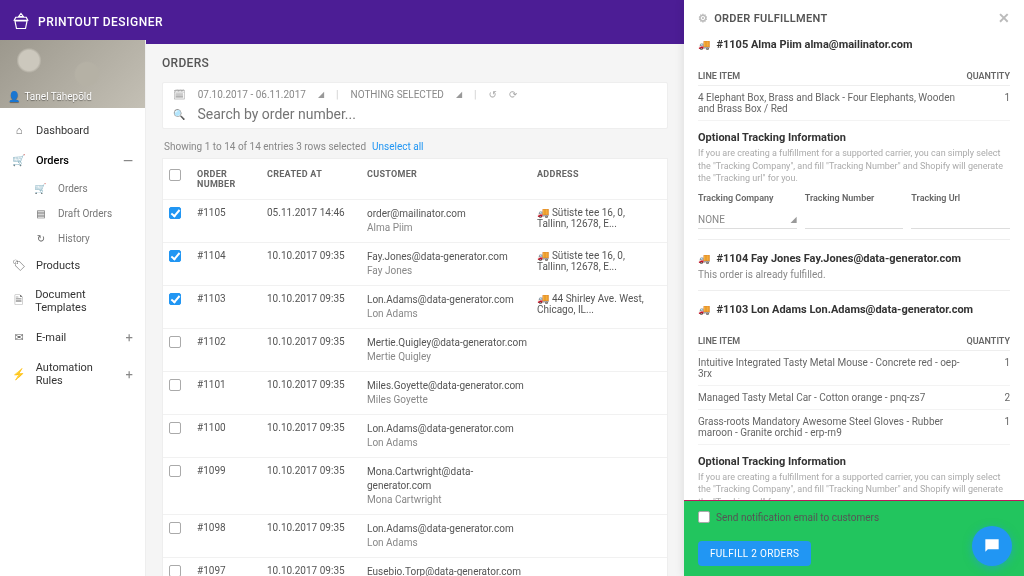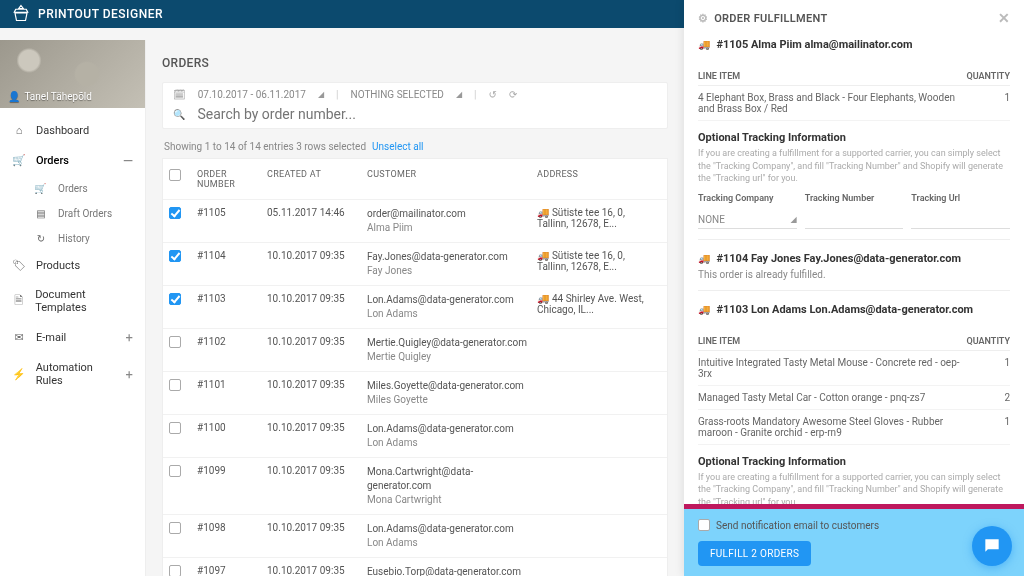--- a/index.html
+++ b/index.html
@@ -1,18 +1,18 @@
 <!DOCTYPE html>
 <html><head>
 <meta charset="utf-8">
 <style>
 * { margin: 0; padding: 0; box-sizing: border-box; font-family: -apple-system, BlinkMacSystemFont, "Segoe UI", Roboto, Arial, sans-serif; }
 body { background: #f5f5f5; width: 1024px; height: 576px; overflow: hidden; position: relative; font-size: 11px; color: #555; }
 
-.topbar { height: 28px; background: #0c4a6e; display: flex; align-items: center; padding: 0 12px; color: #fff; }
+.topbar { height: 44px; background: #4c1d95; display: flex; align-items: center; padding: 0 12px; color: #fff; }
 .topbar .logo { display: flex; align-items: center; gap: 8px; font-size: 12px; font-weight: 500; letter-spacing: 0.5px; }
 .topbar svg { width: 18px; height: 18px; }
 
 .sidebar { position: absolute; left: 0; top: 40px; bottom: 0; width: 146px; background: #fff; border-right: 1px solid #eee; }
 .profile { position: relative; height: 68px; background: linear-gradient(135deg, #8a8a8a, #bab5a8); background-image: radial-gradient(circle at 20% 30%, #ccc8bd 0 8%, transparent 10%), radial-gradient(circle at 60% 50%, #b5b1a5 0 12%, transparent 14%), linear-gradient(135deg, #9c988d, #c4c0b5); background-color: #a8a396; }
 .profile .name { position: absolute; bottom: 6px; left: 8px; color: #fff; font-size: 10px; text-shadow: 0 1px 1px rgba(0,0,0,.4); display:flex; align-items:center; gap:4px;}
 .nav { padding: 8px 0; }
 .nav-item { display: flex; align-items: center; padding: 8px 12px; font-size: 11px; color: #333; gap: 10px; cursor: pointer; }
 .nav-item .icon { width: 14px; text-align: center; color: #666; }
 .nav-item.active { color: #000; font-weight: 500; }
@@ -24,21 +24,21 @@
 .main h2 { font-size: 12px; font-weight: 500; color: #555; margin: 6px 0 12px; letter-spacing: 0.3px;}
 .toolbar { background: #fff; border: 1px solid #eee; border-radius: 2px; padding: 6px 10px; display:flex; flex-direction:column; gap:6px;}
 .toolbar-row { display: flex; align-items: center; gap: 12px; font-size: 10px; color: #888; }
 .toolbar-row .sep { color: #ccc; }
 .toolbar input { border: none; outline: none; font-size: 14px; color: #666; flex:1; }
 .summary { font-size: 10px; color: #888; margin: 12px 2px 6px; }
 .summary a { color: #2196F3; text-decoration: none; margin-left: 6px; }
 
 .table { background: #fff; border: 1px solid #eee; }
 .thead, .trow { display: grid; grid-template-columns: 28px 70px 100px 170px 120px; align-items: start; padding: 7px 6px; border-bottom: 1px solid #f1f1f1; }
-.thead { font-size: 9px; color: #666; font-weight: 400; letter-spacing: 0.3px; padding: 10px 6px;}
+.thead { font-size: 9px; color: #666; font-weight: 700; letter-spacing: 0.3px; padding: 10px 6px;}
 .trow { font-size: 10px; color: #555; }
 .trow .cust { line-height: 1.4; }
 .trow .cust div:nth-child(2) { color: #888; }
 .chk { width: 12px; height: 12px; border: 1px solid #aaa; border-radius: 2px; display: inline-block; background:#fff;}
 .chk.on { background: #2196F3; border-color: #2196F3; position: relative; }
 .chk.on::after { content:""; position:absolute; left:3px; top:0px; width:3px; height:7px; border: solid #fff; border-width: 0 2px 2px 0; transform: rotate(40deg); }
 
 .panel { position: absolute; right: 0; top: 0; bottom: 0; width: 340px; background: #fff; box-shadow: -2px 0 8px rgba(0,0,0,.08); padding: 10px 14px 50px; overflow: hidden; }
 .panel-title { display:flex; align-items:center; gap:6px; font-size: 11px; color:#555; font-weight:600; letter-spacing:0.3px; }
 .panel .close { margin-left:auto; color:#bbb; cursor:pointer; font-size:14px;}
@@ -48,21 +48,21 @@
 .line-head { display:flex; justify-content:space-between; font-size:9px; color:#666; font-weight:600; margin-top:20px; border-bottom:1px solid #eee; padding-bottom:4px;}
 .line-item { display:flex; justify-content:space-between; gap:18px; font-size:10px; color:#666; padding:6px 0; border-bottom:1px solid #f3f3f3; }
 .line-item .q { width:24px; text-align:right; color:#666;}
 .opt { font-size:11px; font-weight:700; color:#333; margin-top:10px; }
 .hint { font-size:9px; color:#aaa; line-height:1.4; margin-top:3px;}
 .tr-grid { display:grid; grid-template-columns: 1fr 1fr 1fr; gap:8px; margin-top:8px; font-size:9px;}
 .tr-grid .lbl { color:#666; font-weight:600;}
 .tr-grid .val { display:flex; align-items:center; justify-content:space-between; border-bottom:1px solid #ddd; padding:3px 0; color:#888; font-size:10px;}
 .fulfilled { font-size:10px; color:#888; margin-top:4px;}
 .hr { height:1px; background:#eee; margin:10px 0;}
-.footer { position:absolute; left:0; right:0; bottom:0; padding:10px 14px; border-top:5px solid #be185d; background:#7dd3fc; display:flex; align-items:center; gap:4px;}
+.footer { position:absolute; left:0; right:0; bottom:0; padding:10px 14px; border-top:1px solid #be185d; background:#22c55e; display:flex; align-items:center; gap:12px;}
 .footer .notify { display:flex; align-items:center; gap:6px; font-size:10px; color:#555; flex:1; margin-bottom: 6px;}
 .btn-primary { background:#2196F3; color:#fff; border:none; border-radius:4px; padding:7px 12px; font-size:10px; font-weight:400; letter-spacing:0.3px; cursor:pointer;}
 .chat-fab { position:absolute; right:12px; bottom:10px; width:40px; height:40px; border-radius:50%; background:#2196F3; display:flex; align-items:center; justify-content:center; box-shadow:0 2px 8px rgba(33,150,243,.5);}
 .chat-fab svg { width:20px; height:20px; fill:#fff;}
 .caret { font-size: 8px; color:#999; }
 </style>
 </head>
 <body>
 
 <div class="topbar">

